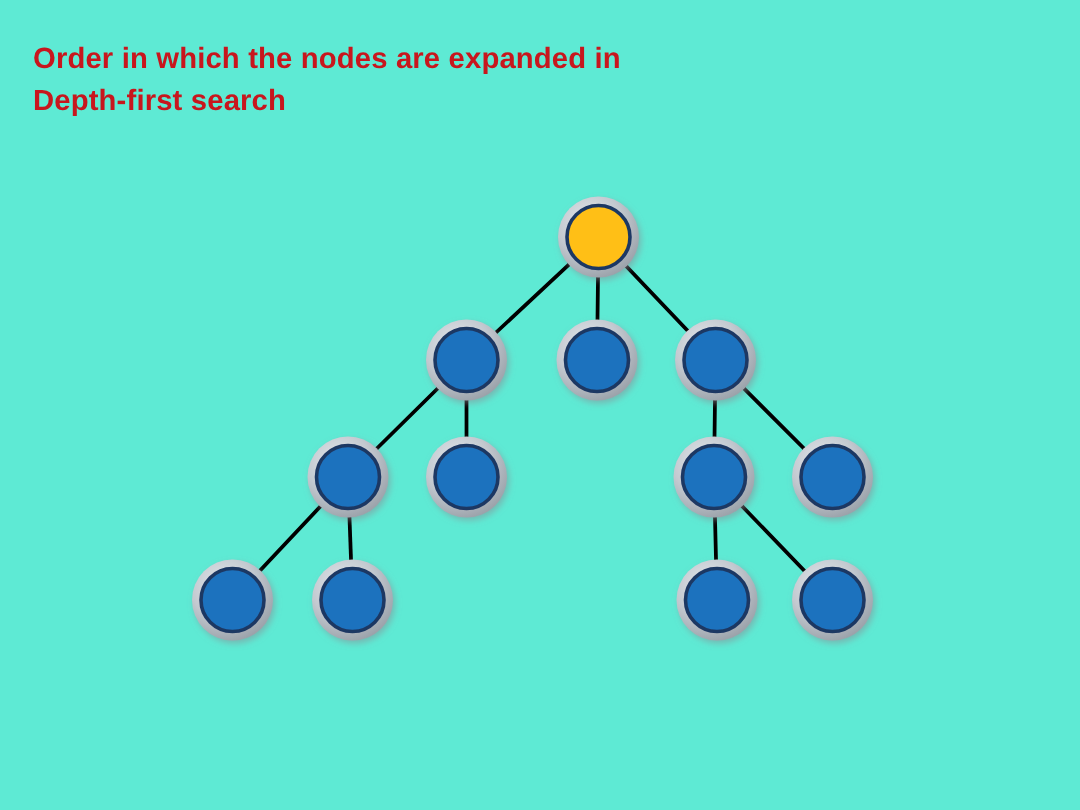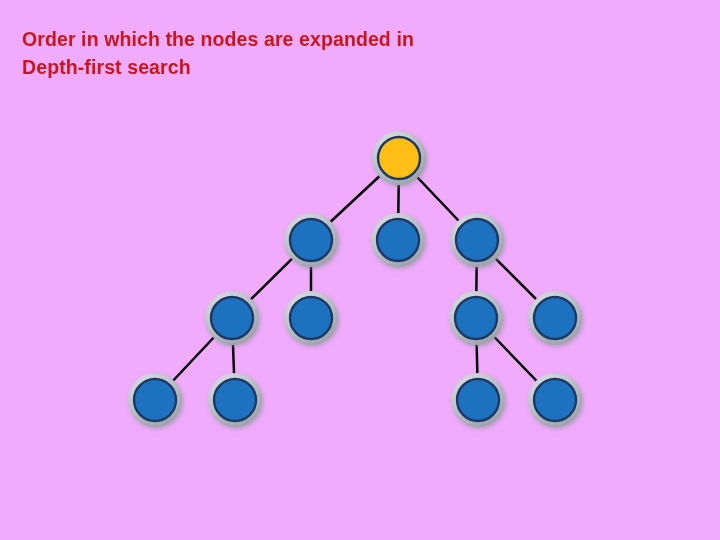--- a/index.html
+++ b/index.html
@@ -11,21 +11,21 @@
     width: 720px;
     height: 540px;
     font-family: "Liberation Sans", sans-serif;
     overflow: hidden;
     position: relative;
   }
   #slide {
     position: relative;
     width: 720px;
     height: 540px;
-    background: #f0abfc;
+    background: #5eead4;
   }
   #title-block {
     position: absolute;
     left: 22px;
     top: 26px;
     width: 560px;
     font-size: 19.5px;
     font-weight: bold;
     line-height: 1.42;
     letter-spacing: 0.1px;

